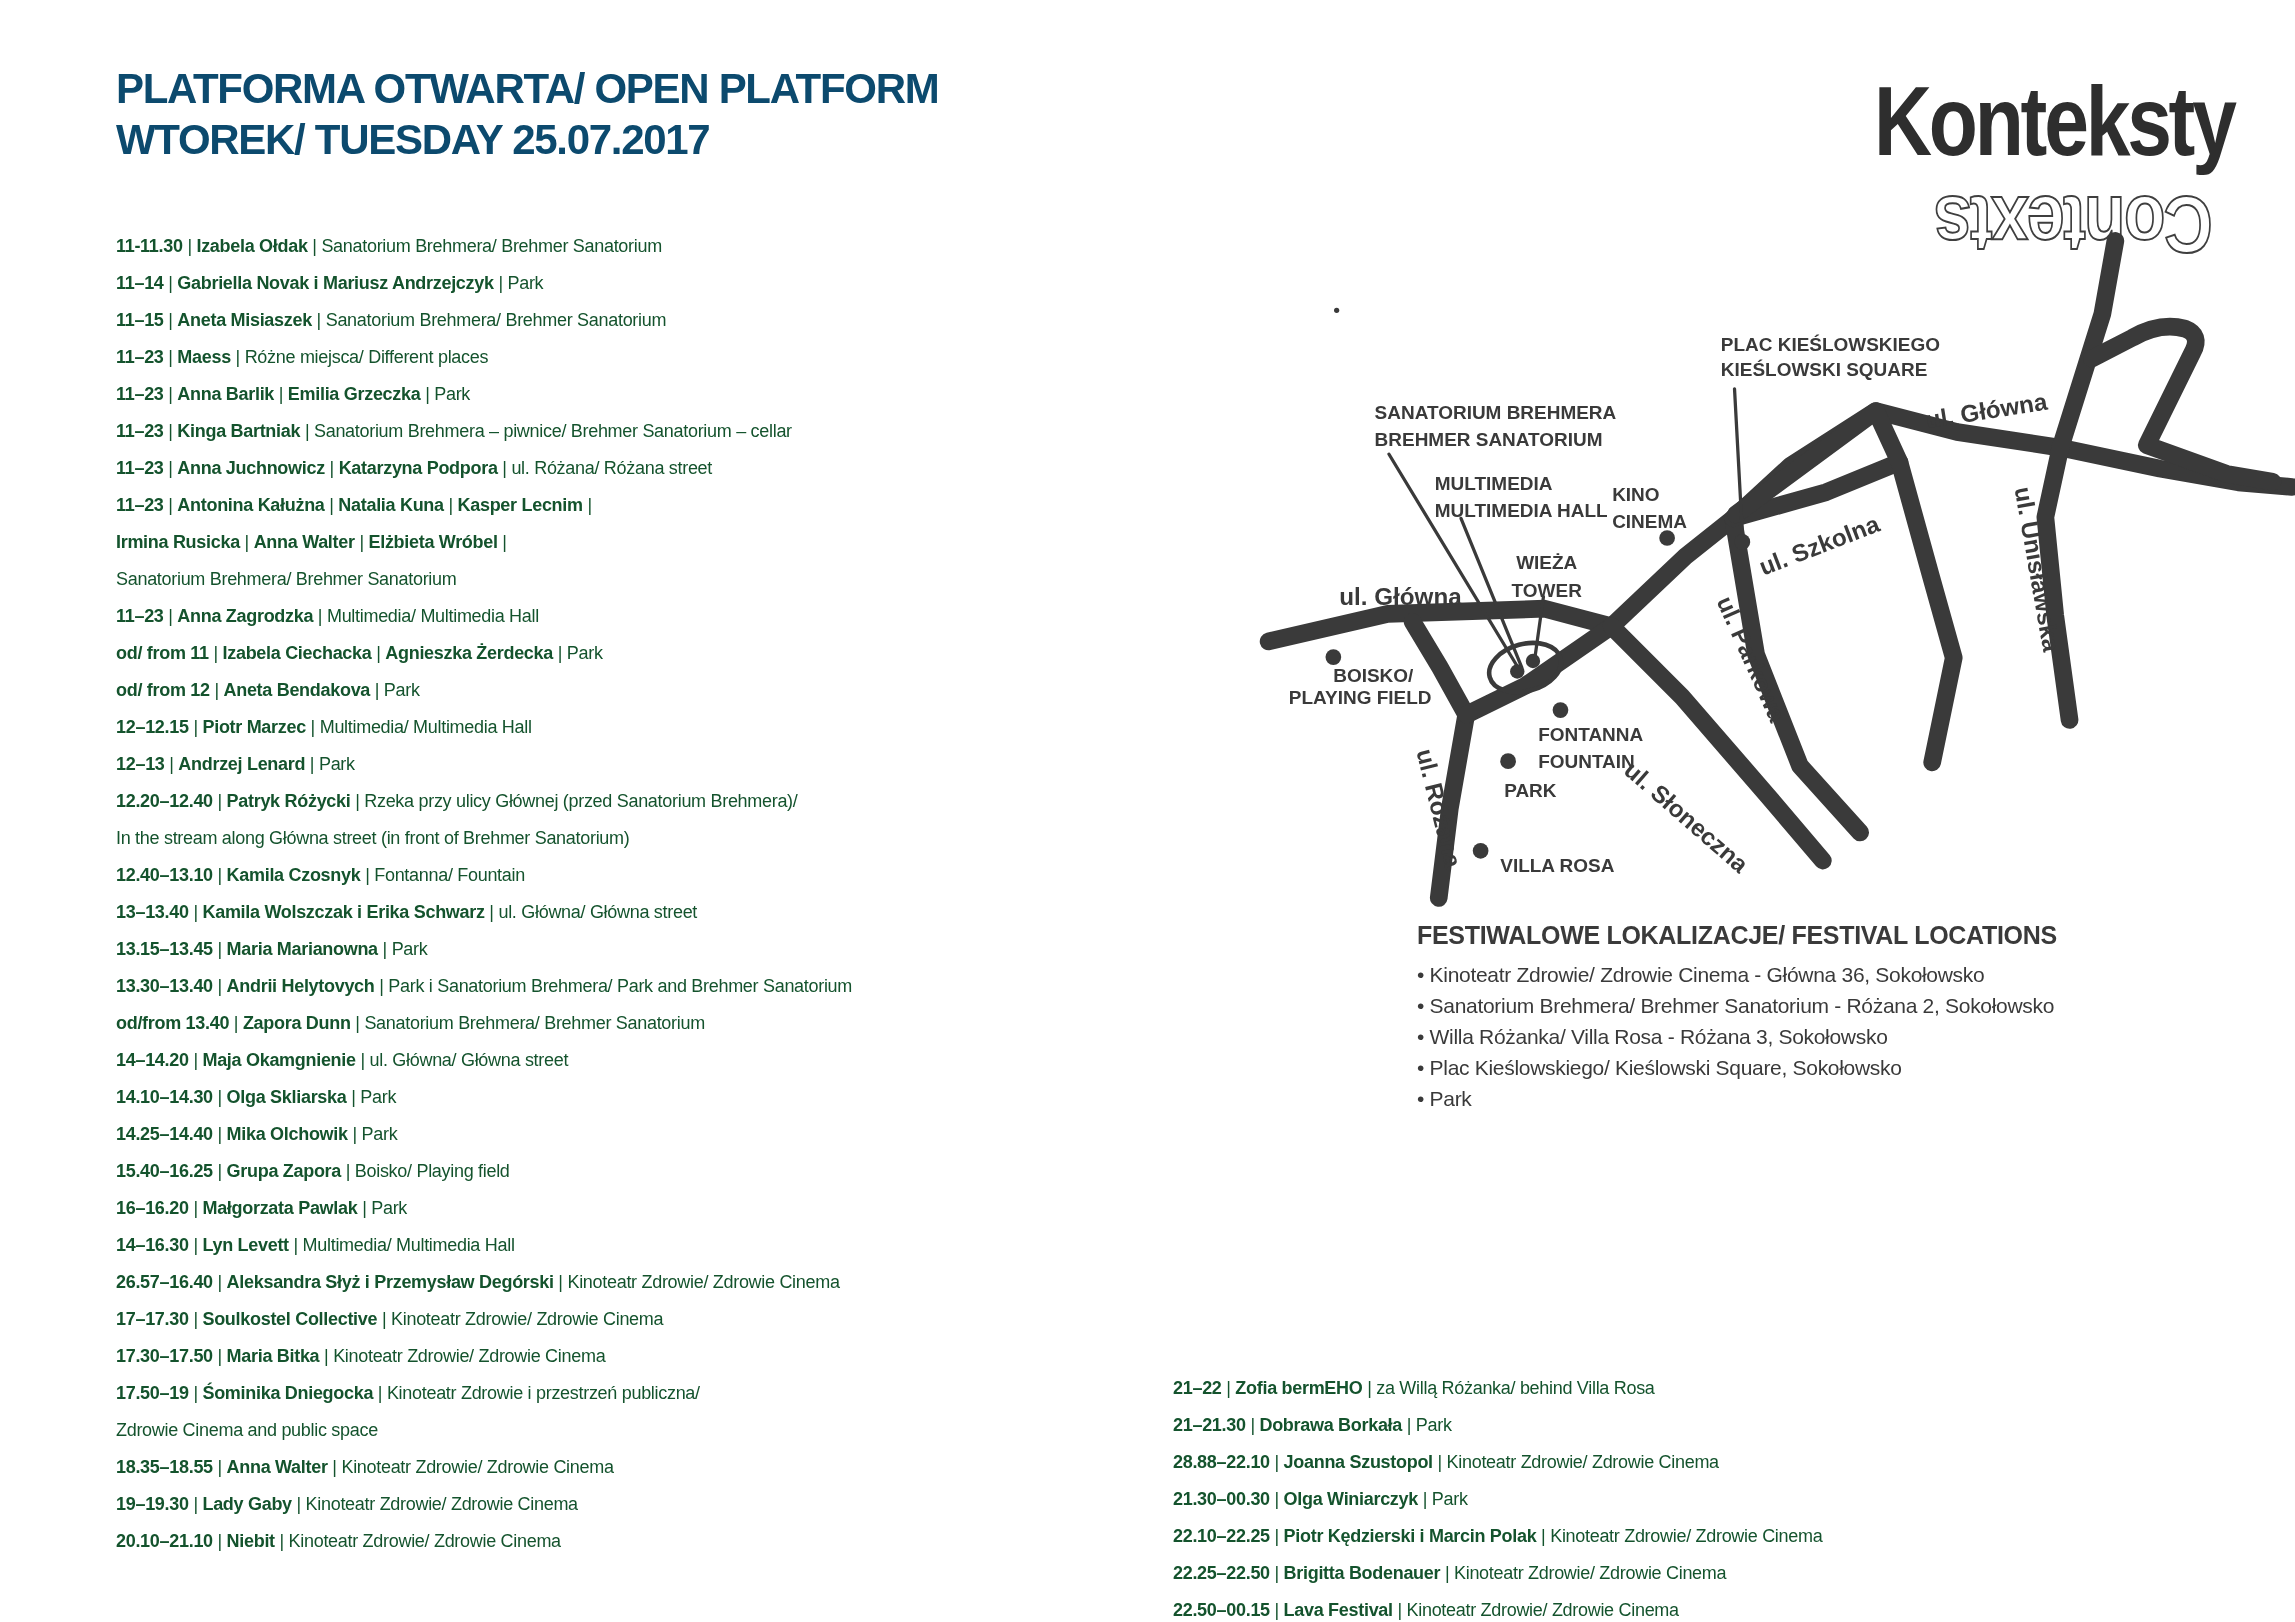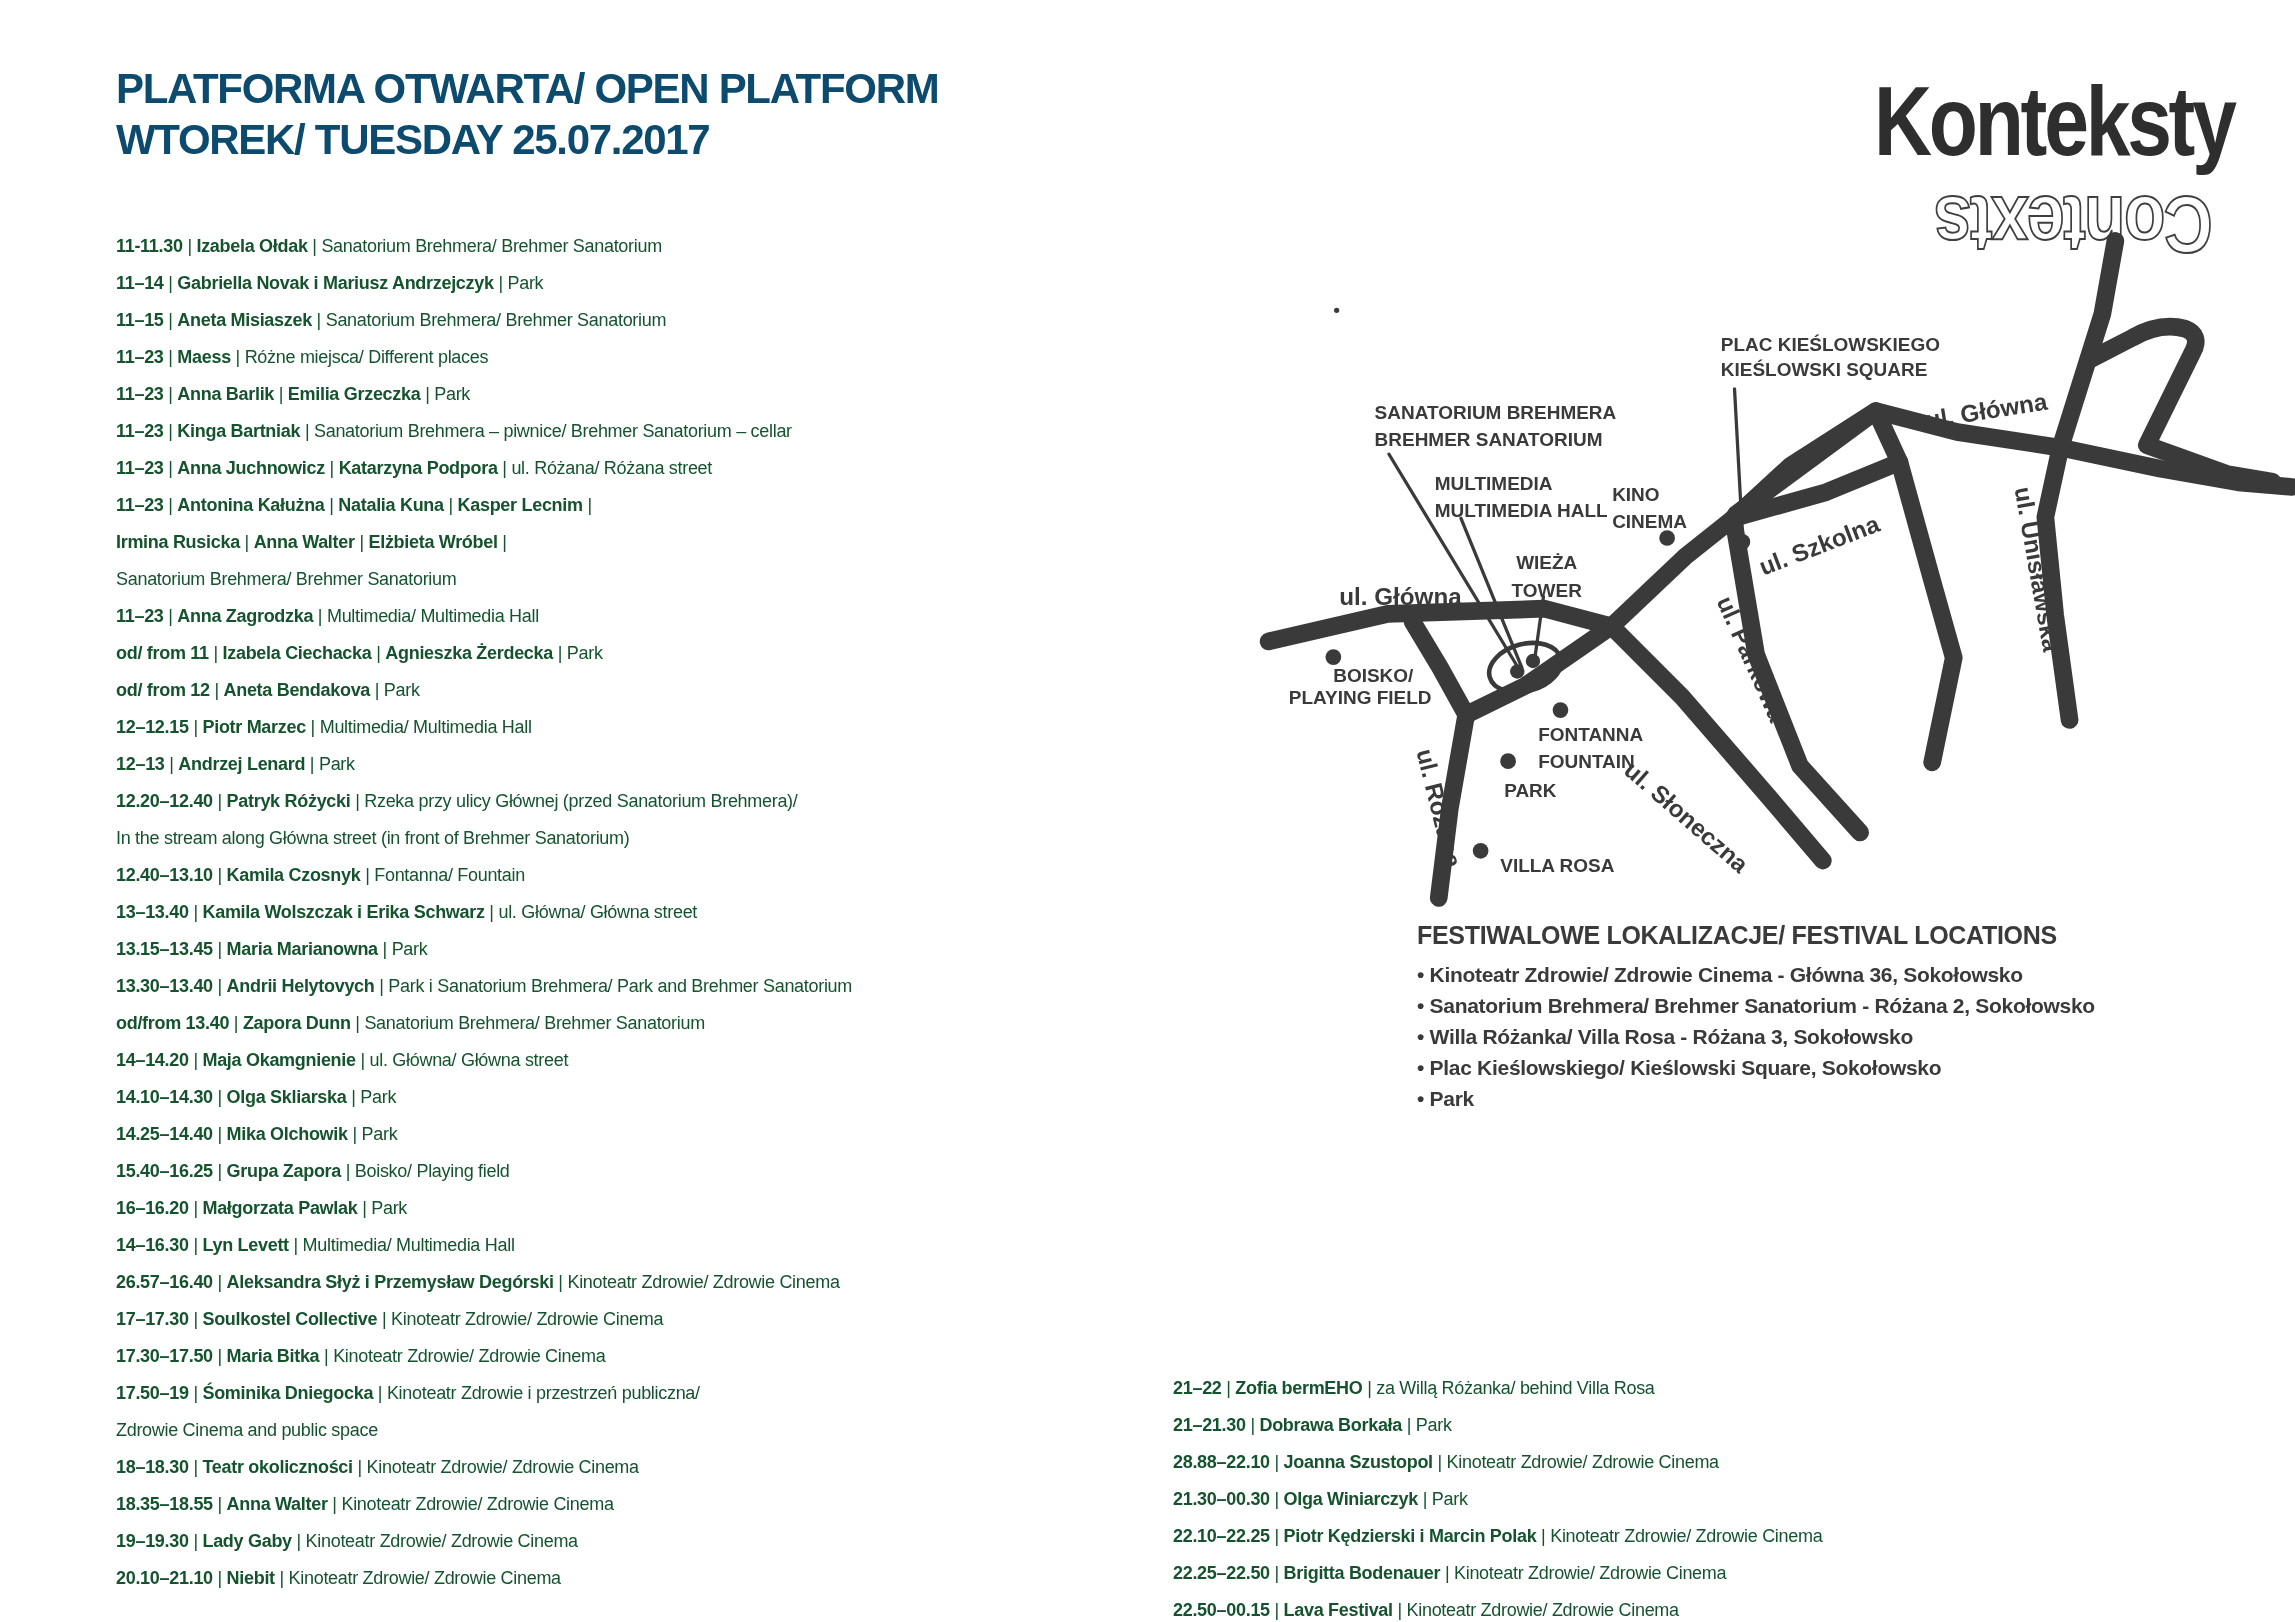--- a/index.html
+++ b/index.html
@@ -21,21 +21,21 @@
     letter-spacing:-2px;color:#ffffff;-webkit-text-stroke:2px #3f3f3f;
     transform:rotate(180deg) scaleX(0.85);transform-origin:center;white-space:nowrap;
   }
   .sched{position:absolute;white-space:nowrap;font-size:18px;letter-spacing:-0.3px;color:#14532d}
   #sched-left{left:116px;top:228px;line-height:37px}
   #sched-right{left:1173px;top:1370px;line-height:37px}
   .sched .b{font-weight:700}
   .sched .r{font-weight:400}
   .locations{position:absolute;left:1417px;top:920px;white-space:nowrap;color:#3a3a3a}
   .locations-heading{font-size:25px;font-weight:700;letter-spacing:-0.3px;line-height:31px}
-  .locations-list{margin-top:7.9px;font-size:21px;font-weight:700;letter-spacing:-0.3px;line-height:31px}
+  .locations-list{margin-top:7.9px;font-size:21px;font-weight:400;letter-spacing:-0.3px;line-height:31px}
   #map-svg{position:absolute;left:1211px;top:216px}
   .road{fill:none;stroke:#3a3a3a;stroke-width:27;stroke-linecap:round;stroke-linejoin:round}
   .leader{fill:none;stroke:#3a3a3a;stroke-width:5;stroke-linecap:round}
   .dot{fill:#3a3a3a}
   .street-label{font-family:"Liberation Sans",sans-serif;font-size:37px;font-weight:700;fill:#3a3a3a}
   .place-label{font-family:"Liberation Sans",sans-serif;font-size:29px;font-weight:700;fill:#3a3a3a}
 </style>
 </head>
 <body>
 
@@ -74,21 +74,20 @@
     <div><span class="b">14.10–14.30</span><span class="r"> | </span><span class="b">Olga Skliarska</span><span class="r"> | </span><span class="r">Park</span></div>
     <div><span class="b">14.25–14.40</span><span class="r"> | </span><span class="b">Mika Olchowik</span><span class="r"> | </span><span class="r">Park</span></div>
     <div><span class="b">15.40–16.25</span><span class="r"> | </span><span class="b">Grupa Zapora</span><span class="r"> | </span><span class="r">Boisko/ Playing field</span></div>
     <div><span class="b">16–16.20</span><span class="r"> | </span><span class="b">Małgorzata Pawlak</span><span class="r"> | </span><span class="r">Park</span></div>
     <div><span class="b">14–16.30</span><span class="r"> | </span><span class="b">Lyn Levett</span><span class="r"> | </span><span class="r">Multimedia/ Multimedia Hall</span></div>
     <div><span class="b">26.57–16.40</span><span class="r"> | </span><span class="b">Aleksandra Słyż i Przemysław Degórski</span><span class="r"> | </span><span class="r">Kinoteatr Zdrowie/ Zdrowie Cinema</span></div>
     <div><span class="b">17–17.30</span><span class="r"> | </span><span class="b">Soulkostel Collective</span><span class="r"> | </span><span class="r">Kinoteatr Zdrowie/ Zdrowie Cinema</span></div>
     <div><span class="b">17.30–17.50</span><span class="r"> | </span><span class="b">Maria Bitka</span><span class="r"> | </span><span class="r">Kinoteatr Zdrowie/ Zdrowie Cinema</span></div>
     <div><span class="b">17.50–19</span><span class="r"> | </span><span class="b">Śominika Dniegocka</span><span class="r"> | </span><span class="r">Kinoteatr Zdrowie i przestrzeń publiczna/</span></div>
     <div><span class="r">Zdrowie Cinema and public space</span></div>
-    <div><span class="b">18–18.30</span><span class="r"> | </span><span class="b">Teatr okoliczności</span><span class="r"> | </span><span class="r">Kinoteatr Zdrowie/ Zdrowie Cinema</span></div>
     <div><span class="b">18.35–18.55</span><span class="r"> | </span><span class="b">Anna Walter</span><span class="r"> | </span><span class="r">Kinoteatr Zdrowie/ Zdrowie Cinema</span></div>
     <div><span class="b">19–19.30</span><span class="r"> | </span><span class="b">Lady Gaby</span><span class="r"> | </span><span class="r">Kinoteatr Zdrowie/ Zdrowie Cinema</span></div>
     <div><span class="b">20.10–21.10</span><span class="r"> | </span><span class="b">Niebit</span><span class="r"> | </span><span class="r">Kinoteatr Zdrowie/ Zdrowie Cinema</span></div>
   </div>
 <div id="sched-right" class="sched">
     <div><span class="b">21–22</span><span class="r"> | </span><span class="b">Zofia bermEHO</span><span class="r"> | </span><span class="r">za Willą Różanka/ behind Villa Rosa</span></div>
     <div><span class="b">21–21.30</span><span class="r"> | </span><span class="b">Dobrawa Borkała</span><span class="r"> | </span><span class="r">Park</span></div>
     <div><span class="b">28.88–22.10</span><span class="r"> | </span><span class="b">Joanna Szustopol</span><span class="r"> | </span><span class="r">Kinoteatr Zdrowie/ Zdrowie Cinema</span></div>
     <div><span class="b">21.30–00.30</span><span class="r"> | </span><span class="b">Olga Winiarczyk</span><span class="r"> | </span><span class="r">Park</span></div>
     <div><span class="b">22.10–22.25</span><span class="r"> | </span><span class="b">Piotr Kędzierski i Marcin Polak</span><span class="r"> | </span><span class="r">Kinoteatr Zdrowie/ Zdrowie Cinema</span></div>

